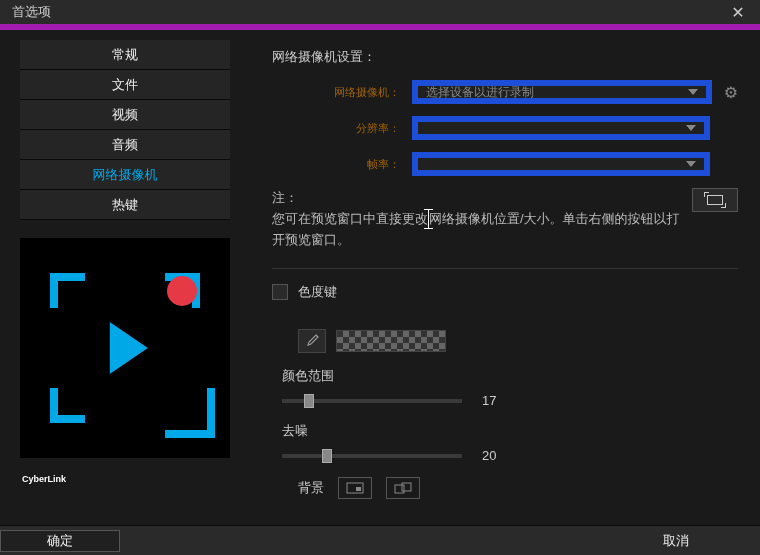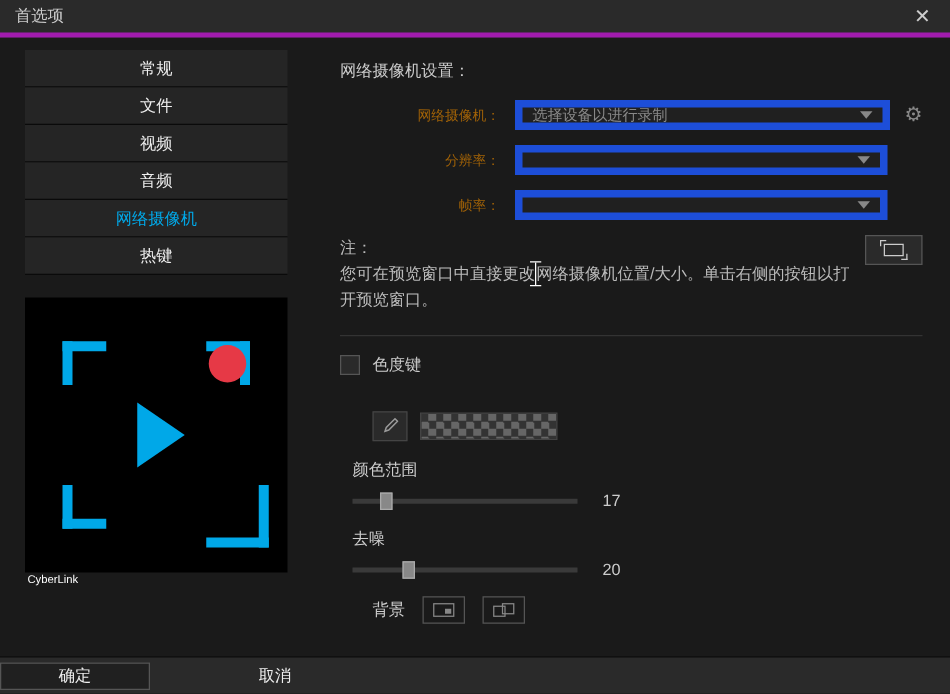--- a/index.html
+++ b/index.html
@@ -1,38 +1,38 @@
 <!DOCTYPE html>
 <html><head>
   <meta charset="utf-8">
   <style>
     * { margin: 0; padding: 0; box-sizing: border-box; font-family: "Microsoft YaHei", sans-serif; }
     body { width: 760px; height: 555px; background: #1a1a1a; color: #ccc; font-size: 13px; overflow: hidden; }
     
-    .titlebar { height: 30px; background: #2a2a2a; display: flex; align-items: center; justify-content: space-between; padding: 0 12px; border-bottom: 4px solid #a21caf; }
+    .titlebar { height: 30px; background: #2a2a2a; display: flex; align-items: center; justify-content: space-between; padding: 0 12px; border-bottom: 6px solid #a21caf; }
     .close-btn { color: #ccc; font-size: 16px; cursor: pointer; width: 20px; text-align: center; }
     
     .content { display: flex; height: 495px; gap: 12px; }
     
     .sidebar { width: 250px; padding: 10px 20px; }
     .nav { background: #1a1a1a; }
     .nav-item { height: 30px; display: flex; align-items: center; justify-content: center; color: #eee; cursor: pointer; border-bottom: 1px solid #0a0a0a; background: #252525; font-size: 13px; }
     .nav-item.active { color: #00a8e8; }
     
     .logo-box { margin-top: 18px; background: #000; height: 220px; display: flex; align-items: center; justify-content: center; position: relative; }
     .logo-graphic { width: 150px; height: 150px; position: relative; }
     .corner { position: absolute; width: 35px; height: 35px; border: 8px solid #00a8e8; }
     .corner.tl { top: 0; left: 0; border-right: none; border-bottom: none; }
     .corner.tr { top: 0; right: 0; border-left: none; border-bottom: none; }
     .corner.bl { bottom: 0; left: 0; border-right: none; border-top: none; }
     .corner.br { bottom: 0; right: 0; border-left: none; border-top: none; width: 50px; height: 50px; transform: translate(15px, 15px); }
     .red-dot { position: absolute; top: -5px; right: -5px; width: 30px; height: 30px; border-radius: 50%; background: #e63946; }
     .play { position: absolute; top: 50%; left: 50%; transform: translate(-40%, -50%); width: 0; height: 0; border-left: 38px solid #00a8e8; border-top: 26px solid transparent; border-bottom: 26px solid transparent; }
     
-    .product-name { color: #fff; font-size: 22px; margin-top: 0; font-weight: 400; }
+    .product-name { color: #fff; font-size: 22px; margin-top: 16px; font-weight: 700; }
     .product-name .cyber { font-size: 9px; display: block; margin-bottom: -6px; margin-left: 2px; }
     
     .main { flex: 1; padding: 18px 22px 10px 10px; overflow-y: auto; }
     .section-title { color: #ccc; margin-bottom: 14px; font-size: 13px; }
     
     .form-row { display: flex; align-items: center; margin-bottom: 12px; }
     .form-label { width: 140px; text-align: right; padding-right: 12px; color: #a16207; font-size: 11px; }
     .select { flex: 1; height: 24px; background: #202020; border: 6px solid #1d4ed8; color: #888; display: flex; align-items: center; justify-content: space-between; padding: 0 8px; font-size: 12px; cursor: pointer; }
     .select.empty { color: #888; }
     .arrow-down { width: 0; height: 0; border-left: 5px solid transparent; border-right: 5px solid transparent; border-top: 6px solid #888; }
@@ -58,21 +58,21 @@
     .slider-group { margin-left: 10px; margin-bottom: 14px; }
     .slider-label { color: #ccc; margin-bottom: 8px; font-size: 13px; }
     .slider-row { display: flex; align-items: center; gap: 20px; }
     .slider { width: 180px; height: 4px; background: #3a3a3a; position: relative; cursor: pointer; }
     .slider-thumb { position: absolute; top: -5px; width: 10px; height: 14px; background: #888; border: 1px solid #aaa; }
     .slider-value { color: #ccc; font-size: 13px; }
     
     .bg-row { display: flex; align-items: center; gap: 14px; margin-left: 26px; }
     .bg-btn { width: 34px; height: 22px; border: 1px solid #555; display: flex; align-items: center; justify-content: center; cursor: pointer; color: #888; font-size: 11px; }
     
-    .footer { height: 30px; background: #2a2a2a; display: flex; align-items: center; justify-content: flex-start; padding-right: 24px; gap: 40px; border-top: 1px solid #0a0a0a; }
+    .footer { height: 30px; background: #2a2a2a; display: flex; align-items: center; justify-content: space-between; padding-right: 24px; gap: 40px; border-top: 1px solid #0a0a0a; }
     .footer-btn { width: 120px; height: 22px; display: flex; align-items: center; justify-content: center; color: #eee; cursor: pointer; font-size: 13px; }
     .footer-btn.primary { background: #202020; border: 1px solid #555; }
     
     .text-cursor { display: inline-block; width: 1px; height: 18px; background: #fff; vertical-align: middle; position: relative; }
     .text-cursor::before, .text-cursor::after { content: ''; position: absolute; left: -4px; width: 9px; height: 1px; background: #fff; }
     .text-cursor::before { top: -1px; }
     .text-cursor::after { bottom: -1px; }
   </style>
 </head>
 <body>

